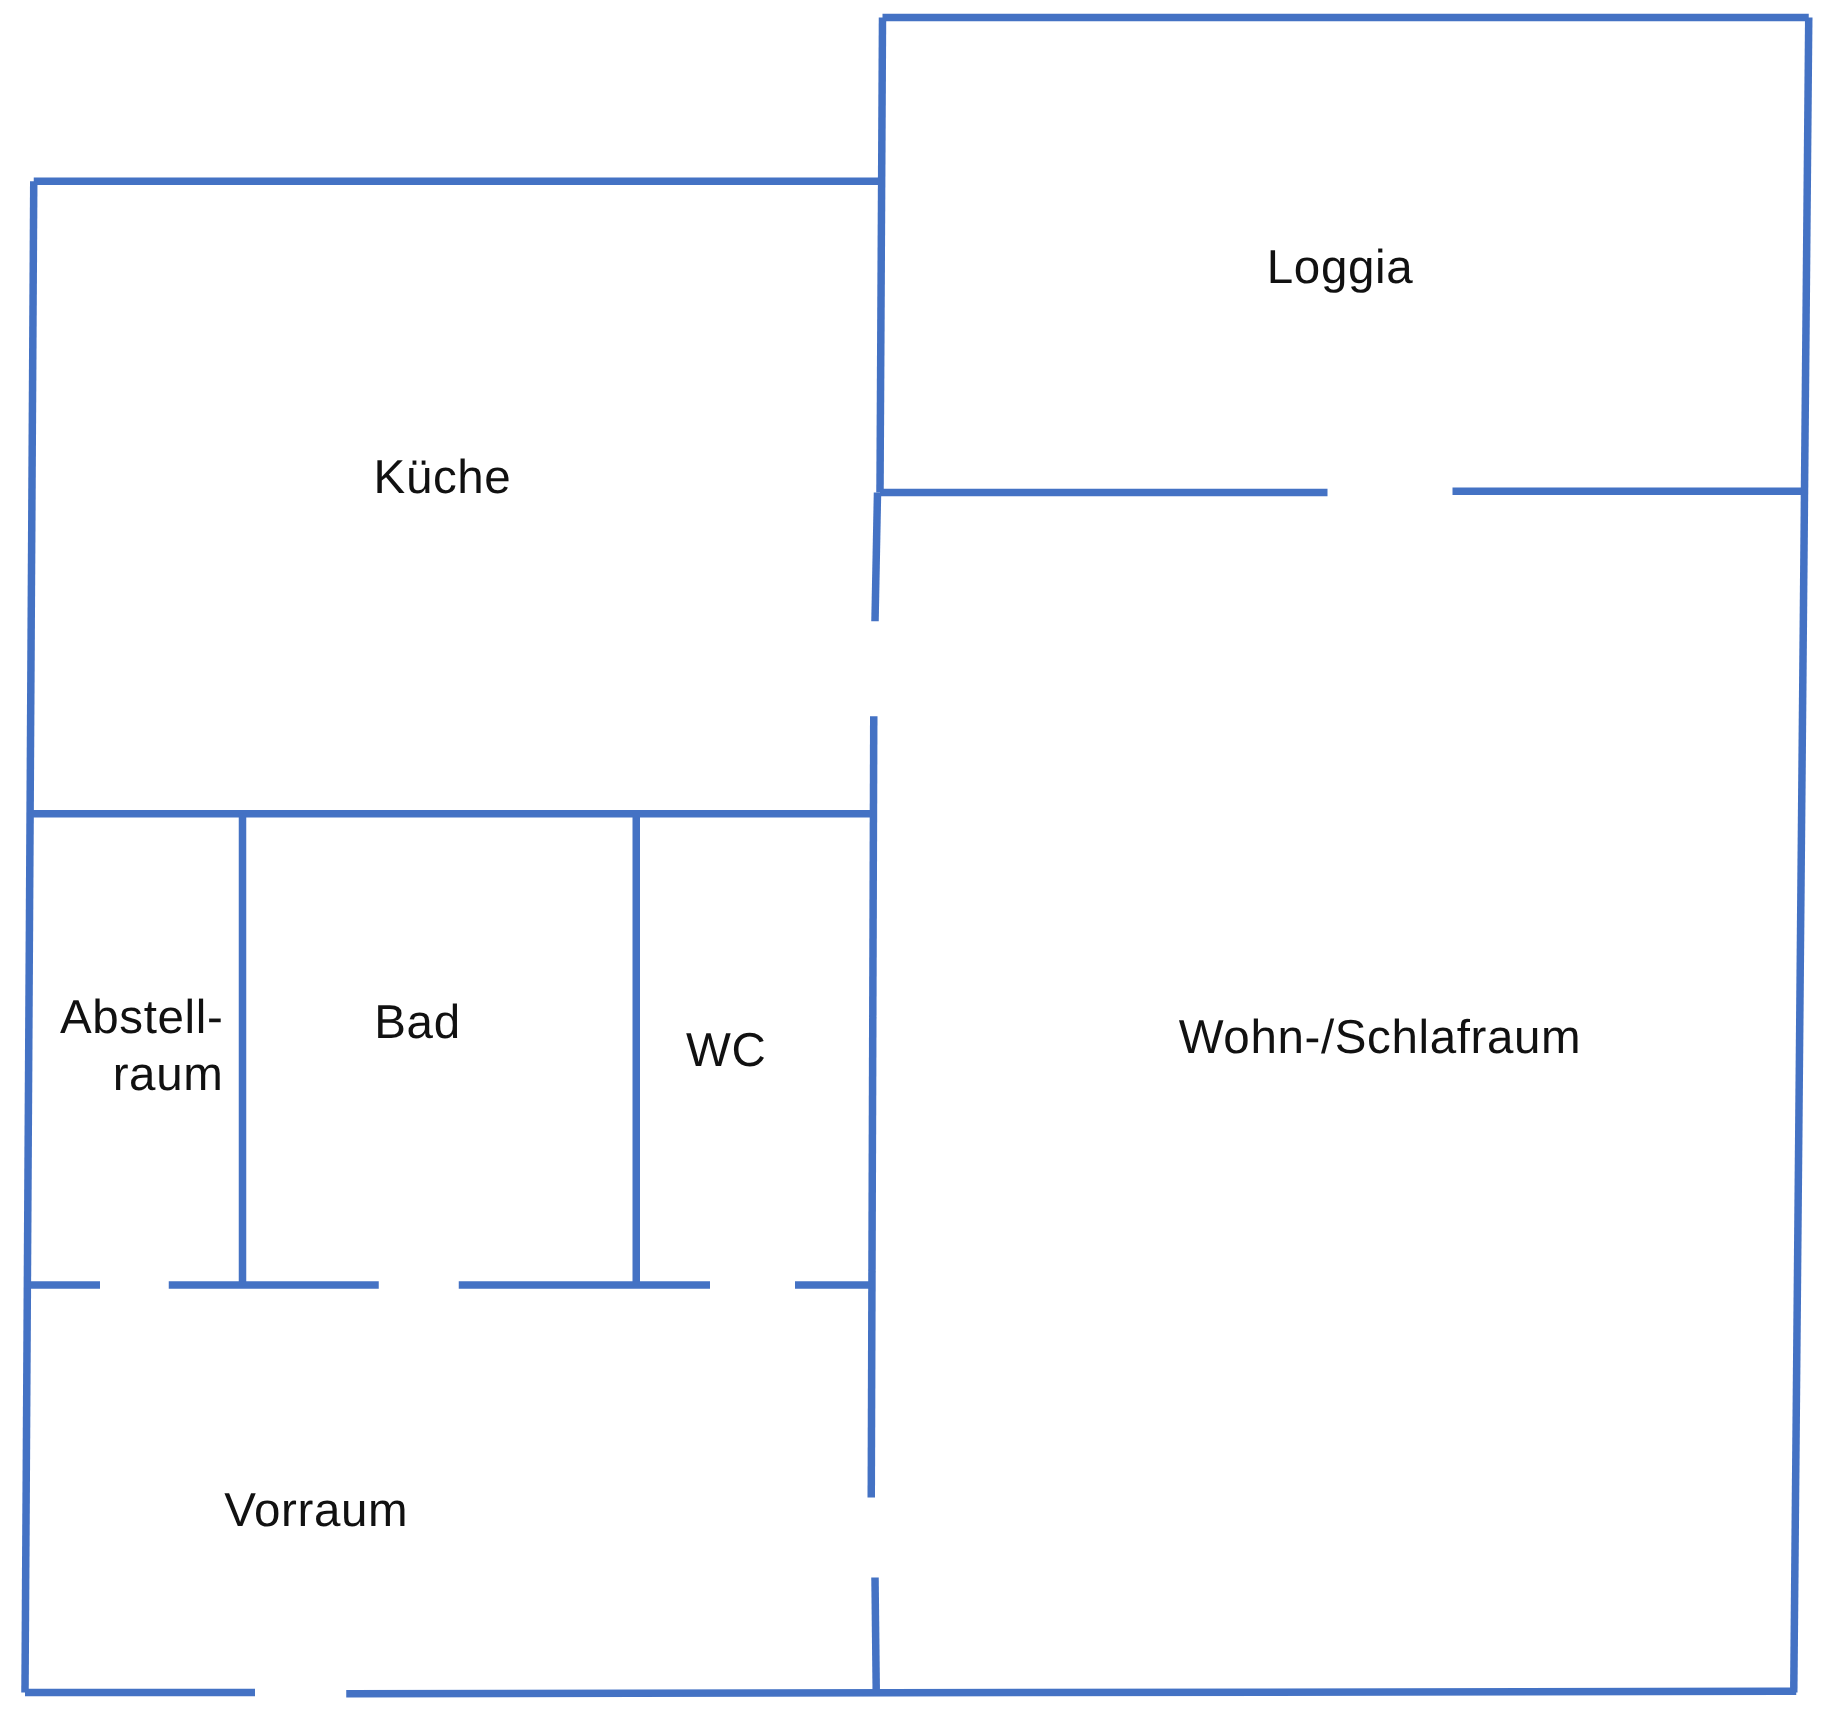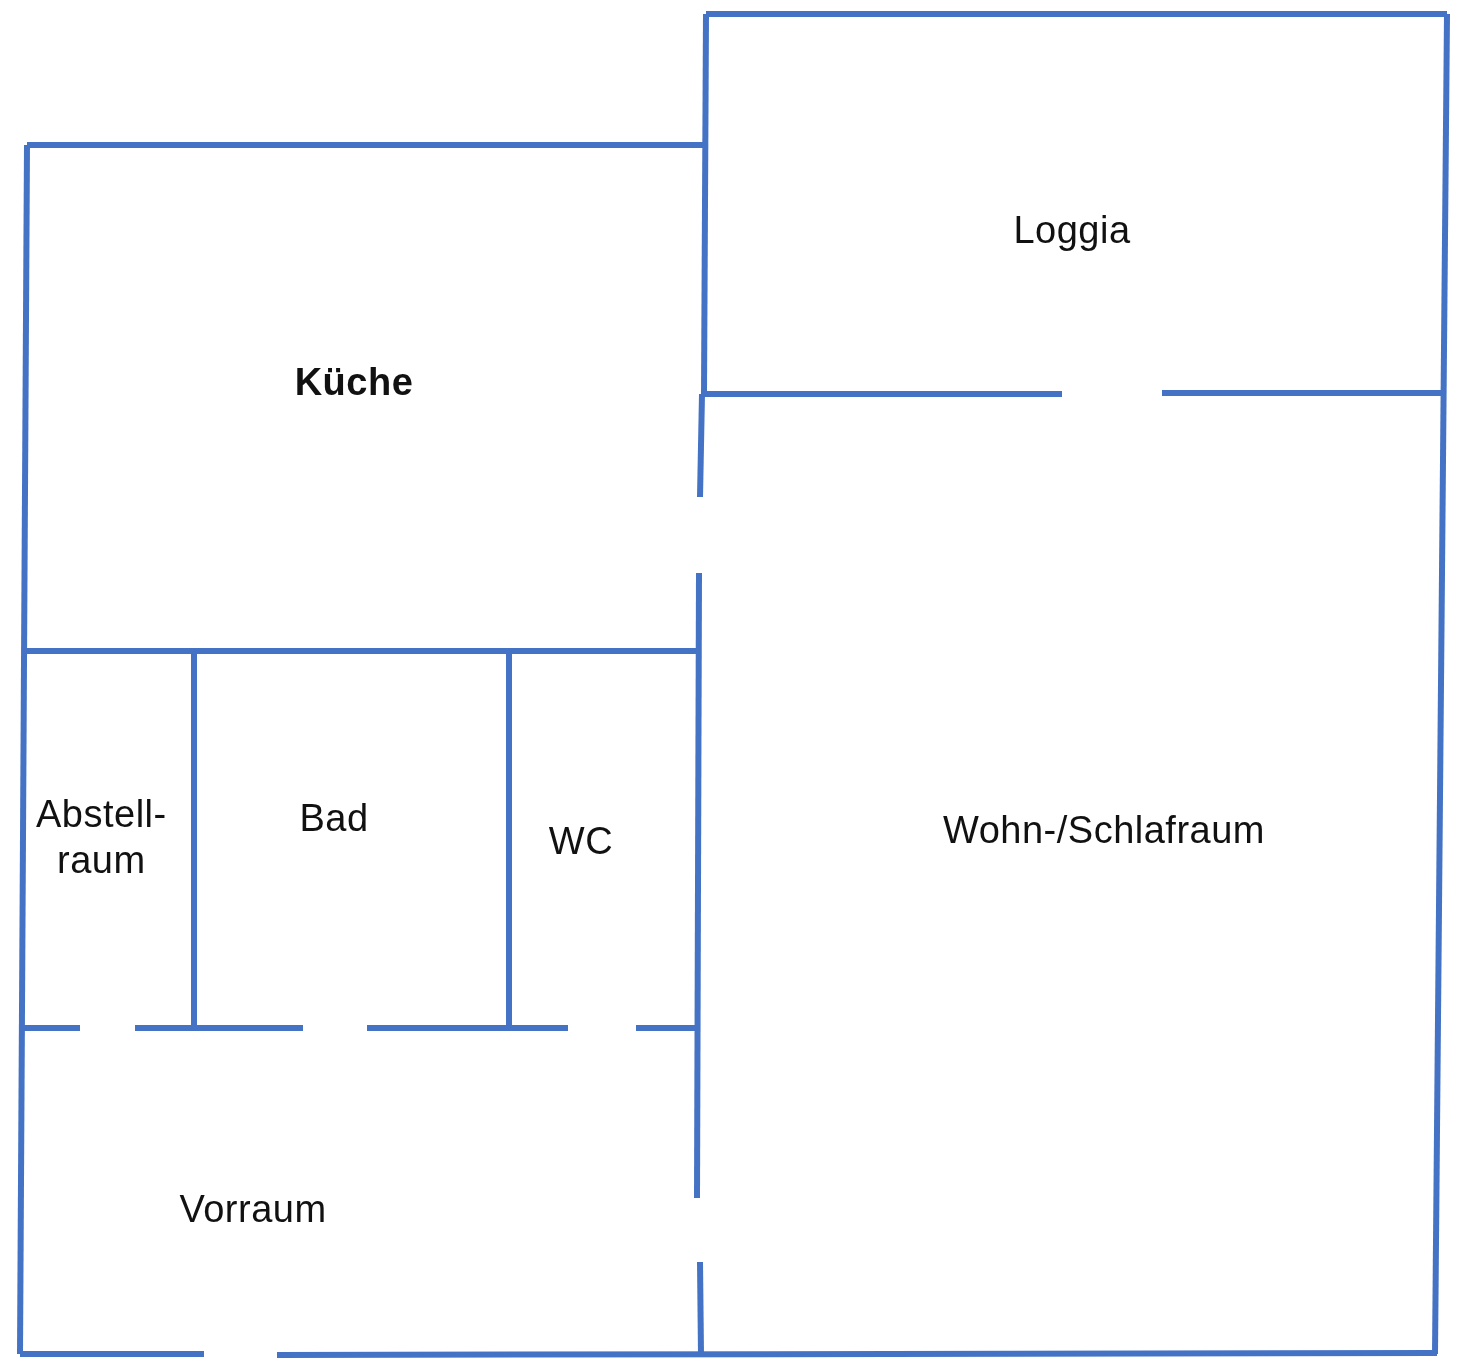--- a/index.html
+++ b/index.html
@@ -30,21 +30,22 @@
       font-size: 38px;
       line-height: 1.2;
       white-space: nowrap;
       letter-spacing: 0.5px;
     }
     .room-label.center {
       transform: translateX(-50%);
       text-align: center;
     }
     .room-label.left {
-      text-align: center;
+      text-align: right;
+      margin-left: 12px;
     }
     .label-line {
       display: block;
     }
   </style>
 </head>
 <body>
 
 <svg id="plan" xmlns="http://www.w3.org/2000/svg" viewBox="0 0 1461 1372">
     <line x1="706" y1="14" x2="1447" y2="14" stroke="#4472c4" stroke-width="6"></line>
@@ -61,23 +62,23 @@
     <line x1="194" y1="651" x2="194" y2="1028" stroke="#4472c4" stroke-width="6"></line>
     <line x1="509" y1="651" x2="509" y2="1028" stroke="#4472c4" stroke-width="6"></line>
     <line x1="20" y1="1028" x2="80" y2="1028" stroke="#4472c4" stroke-width="6"></line>
     <line x1="135" y1="1028" x2="303" y2="1028" stroke="#4472c4" stroke-width="6"></line>
     <line x1="367" y1="1028" x2="568" y2="1028" stroke="#4472c4" stroke-width="6"></line>
     <line x1="636" y1="1028" x2="698" y2="1028" stroke="#4472c4" stroke-width="6"></line>
     <line x1="20" y1="1354" x2="204" y2="1354" stroke="#4472c4" stroke-width="6"></line>
     <line x1="277" y1="1355" x2="1437" y2="1353" stroke="#4472c4" stroke-width="6"></line>
   </svg>
 
-<div class="room-label center" style="left:1072px; top:208px;text-align:right;">Loggia</div>
+<div class="room-label center" style="left:1072px; top:192px;text-align:right;">Loggia</div>
 
-<div class="room-label center" style="left:354px; top:360px;font-weight:bold;">Küche</div>
+<div class="room-label center" style="left:354px; top:360px;">Küche</div>
 
 <div class="room-label left" style="left:36px; top:792px;">
   <span class="label-line">Abstell-</span>
   <span class="label-line">raum</span>
 </div>
 
 <div class="room-label center" style="left:334px; top:796px;">Bad</div>
 
 <div class="room-label center" style="left:581px; top:819px;">WC</div>
 

